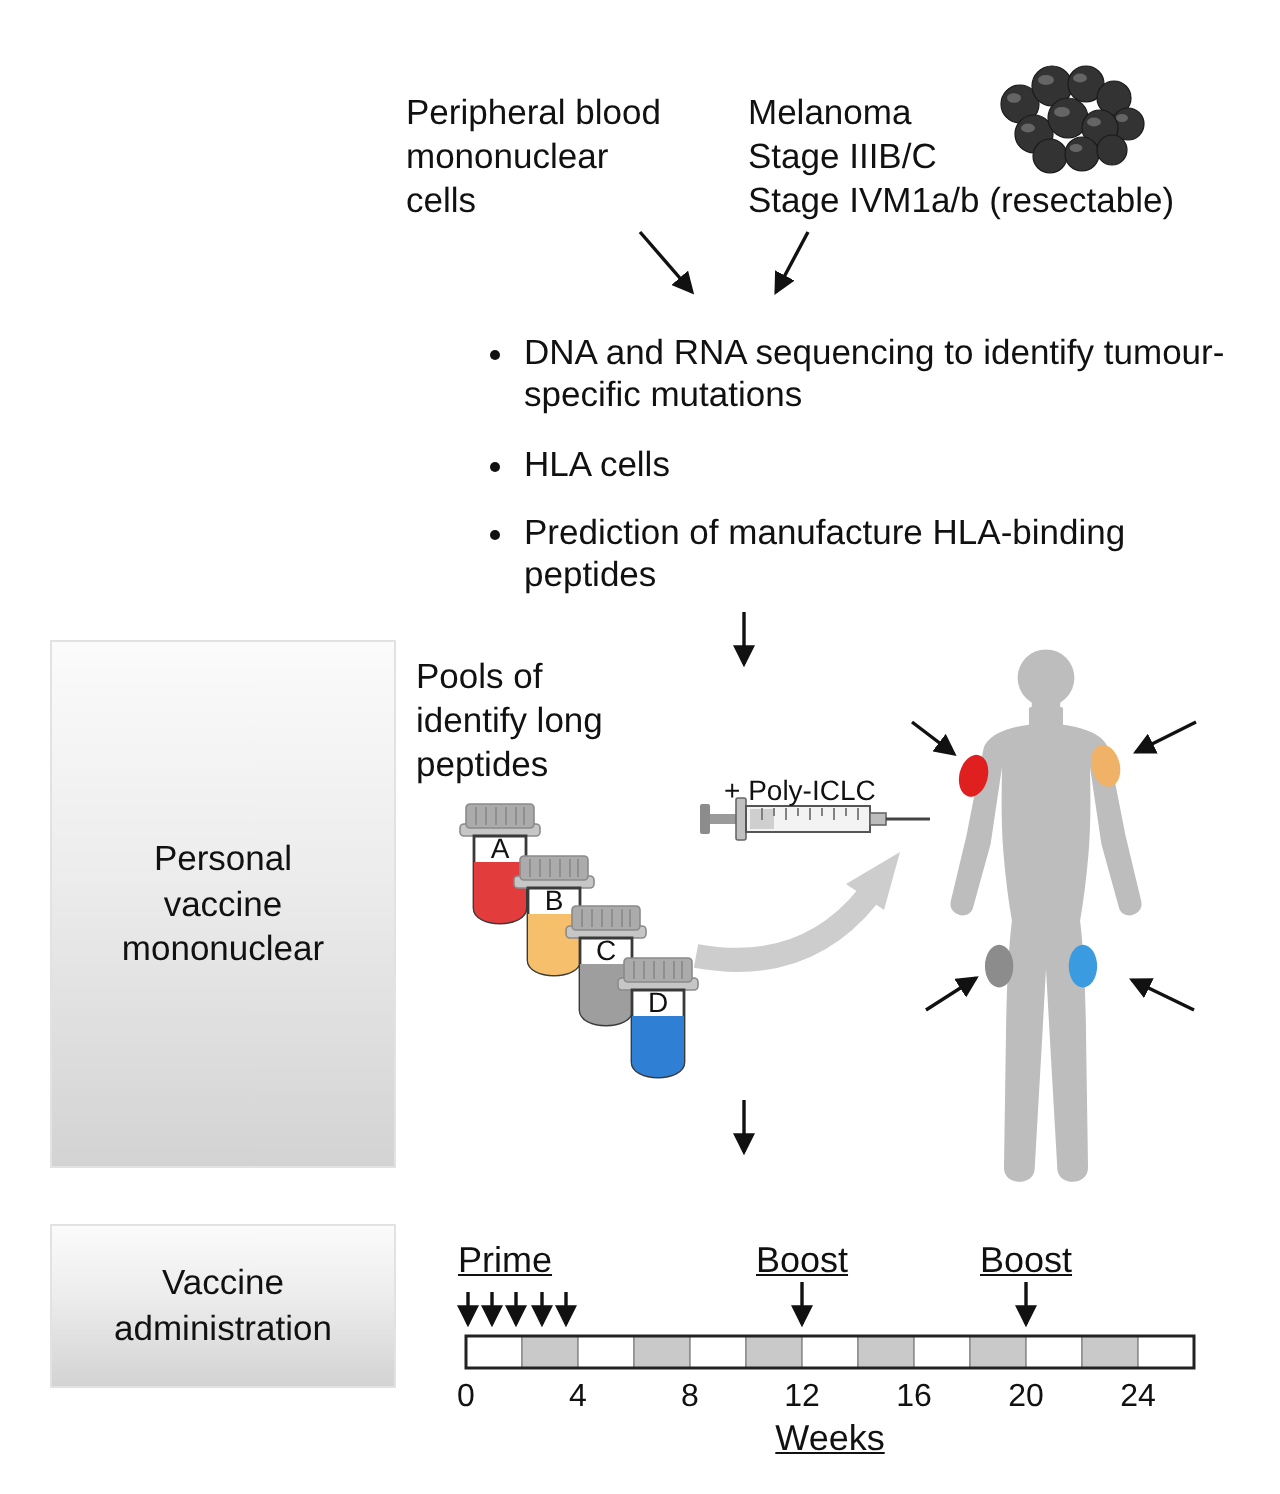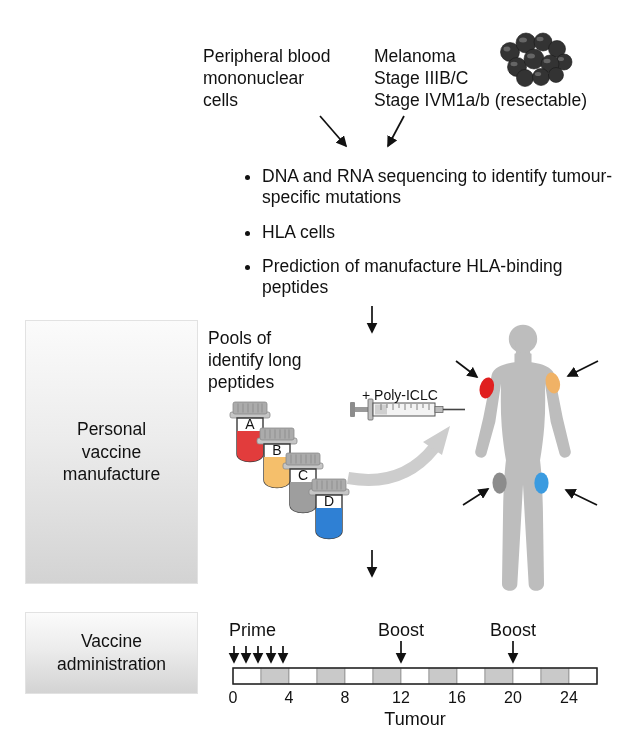--- a/index.html
+++ b/index.html
@@ -12,37 +12,37 @@
     background:linear-gradient(180deg,#fbfbfb 0%,#ececec 45%,#d3d3d3 100%);
     border:1px solid #e2e2e2;
   }
   .stage-label{font-size:17.5px;line-height:1.3;text-align:center;white-space:pre-line;}
   .txt{position:absolute;font-size:17.5px;line-height:1.25;}
   .preline{white-space:pre-line;}
   .center{text-align:left;}
   ul.bullets{position:absolute;left:244px;top:166px;width:368px;margin:0;padding-left:18px;
     list-style:disc;font-size:17.5px;line-height:1.22;}
   ul.bullets li{margin-bottom:13px;}
-  .tl-label{position:absolute;font-size:18px;}
+  .tl-label{position:absolute;font-size:18px;text-decoration:underline;}
   .centered{transform:translateX(-50%);}
   svg.gfx{position:absolute;left:0;top:0;pointer-events:none;}
   svg text{font-family:"Liberation Sans",sans-serif;fill:#111;}
   .arr{stroke:#111;stroke-width:1.7;fill:none;marker-end:url(#ah);}
   .ticktxt{font-size:16px;text-anchor:middle;}
   .tubeletter{font-size:14px;text-anchor:middle;}
 </style>
 </head>
 <body>
 
 <div class="canvas">
 
   <div class="stage" style="left:25px;top:320px;width:171px;height:262px;">
     <div class="stage-label">Personal
 vaccine
-manufacture</div>
+mononuclear</div>
   </div>
   <div class="stage" style="left:25px;top:612px;width:171px;height:80px;">
     <div class="stage-label">Vaccine
 administration</div>
   </div>
 
   <svg class="gfx" width="640" height="747" viewBox="0 0 640 747">
     <defs>
       <marker id="ah" viewBox="0 0 10 10" refX="8.5" refY="5" markerWidth="6.5" markerHeight="6.5" orient="auto">
         <path d="M0,0 L10,5 L0,10 Z" fill="#111"></path>
@@ -209,15 +209,15 @@
   </ul>
 
   <div class="txt preline center" style="left:208px;top:328px;width:148px;">Pools of
 identify long
 peptides</div>
   <div class="txt" style="left:362px;top:360px;font-size:14px;margin-top:27px;">+ Poly-ICLC</div>
 
   <div class="tl-label" style="left:229px;top:620px;">Prime</div>
   <div class="tl-label centered" style="left:401px;top:620px;">Boost</div>
   <div class="tl-label centered" style="left:513px;top:620px;">Boost</div>
-  <div class="tl-label centered" style="left:415px;top:709px;">Tumour</div>
+  <div class="tl-label centered" style="left:415px;top:709px;">Weeks</div>
 
 </div>
 
 </body></html>

